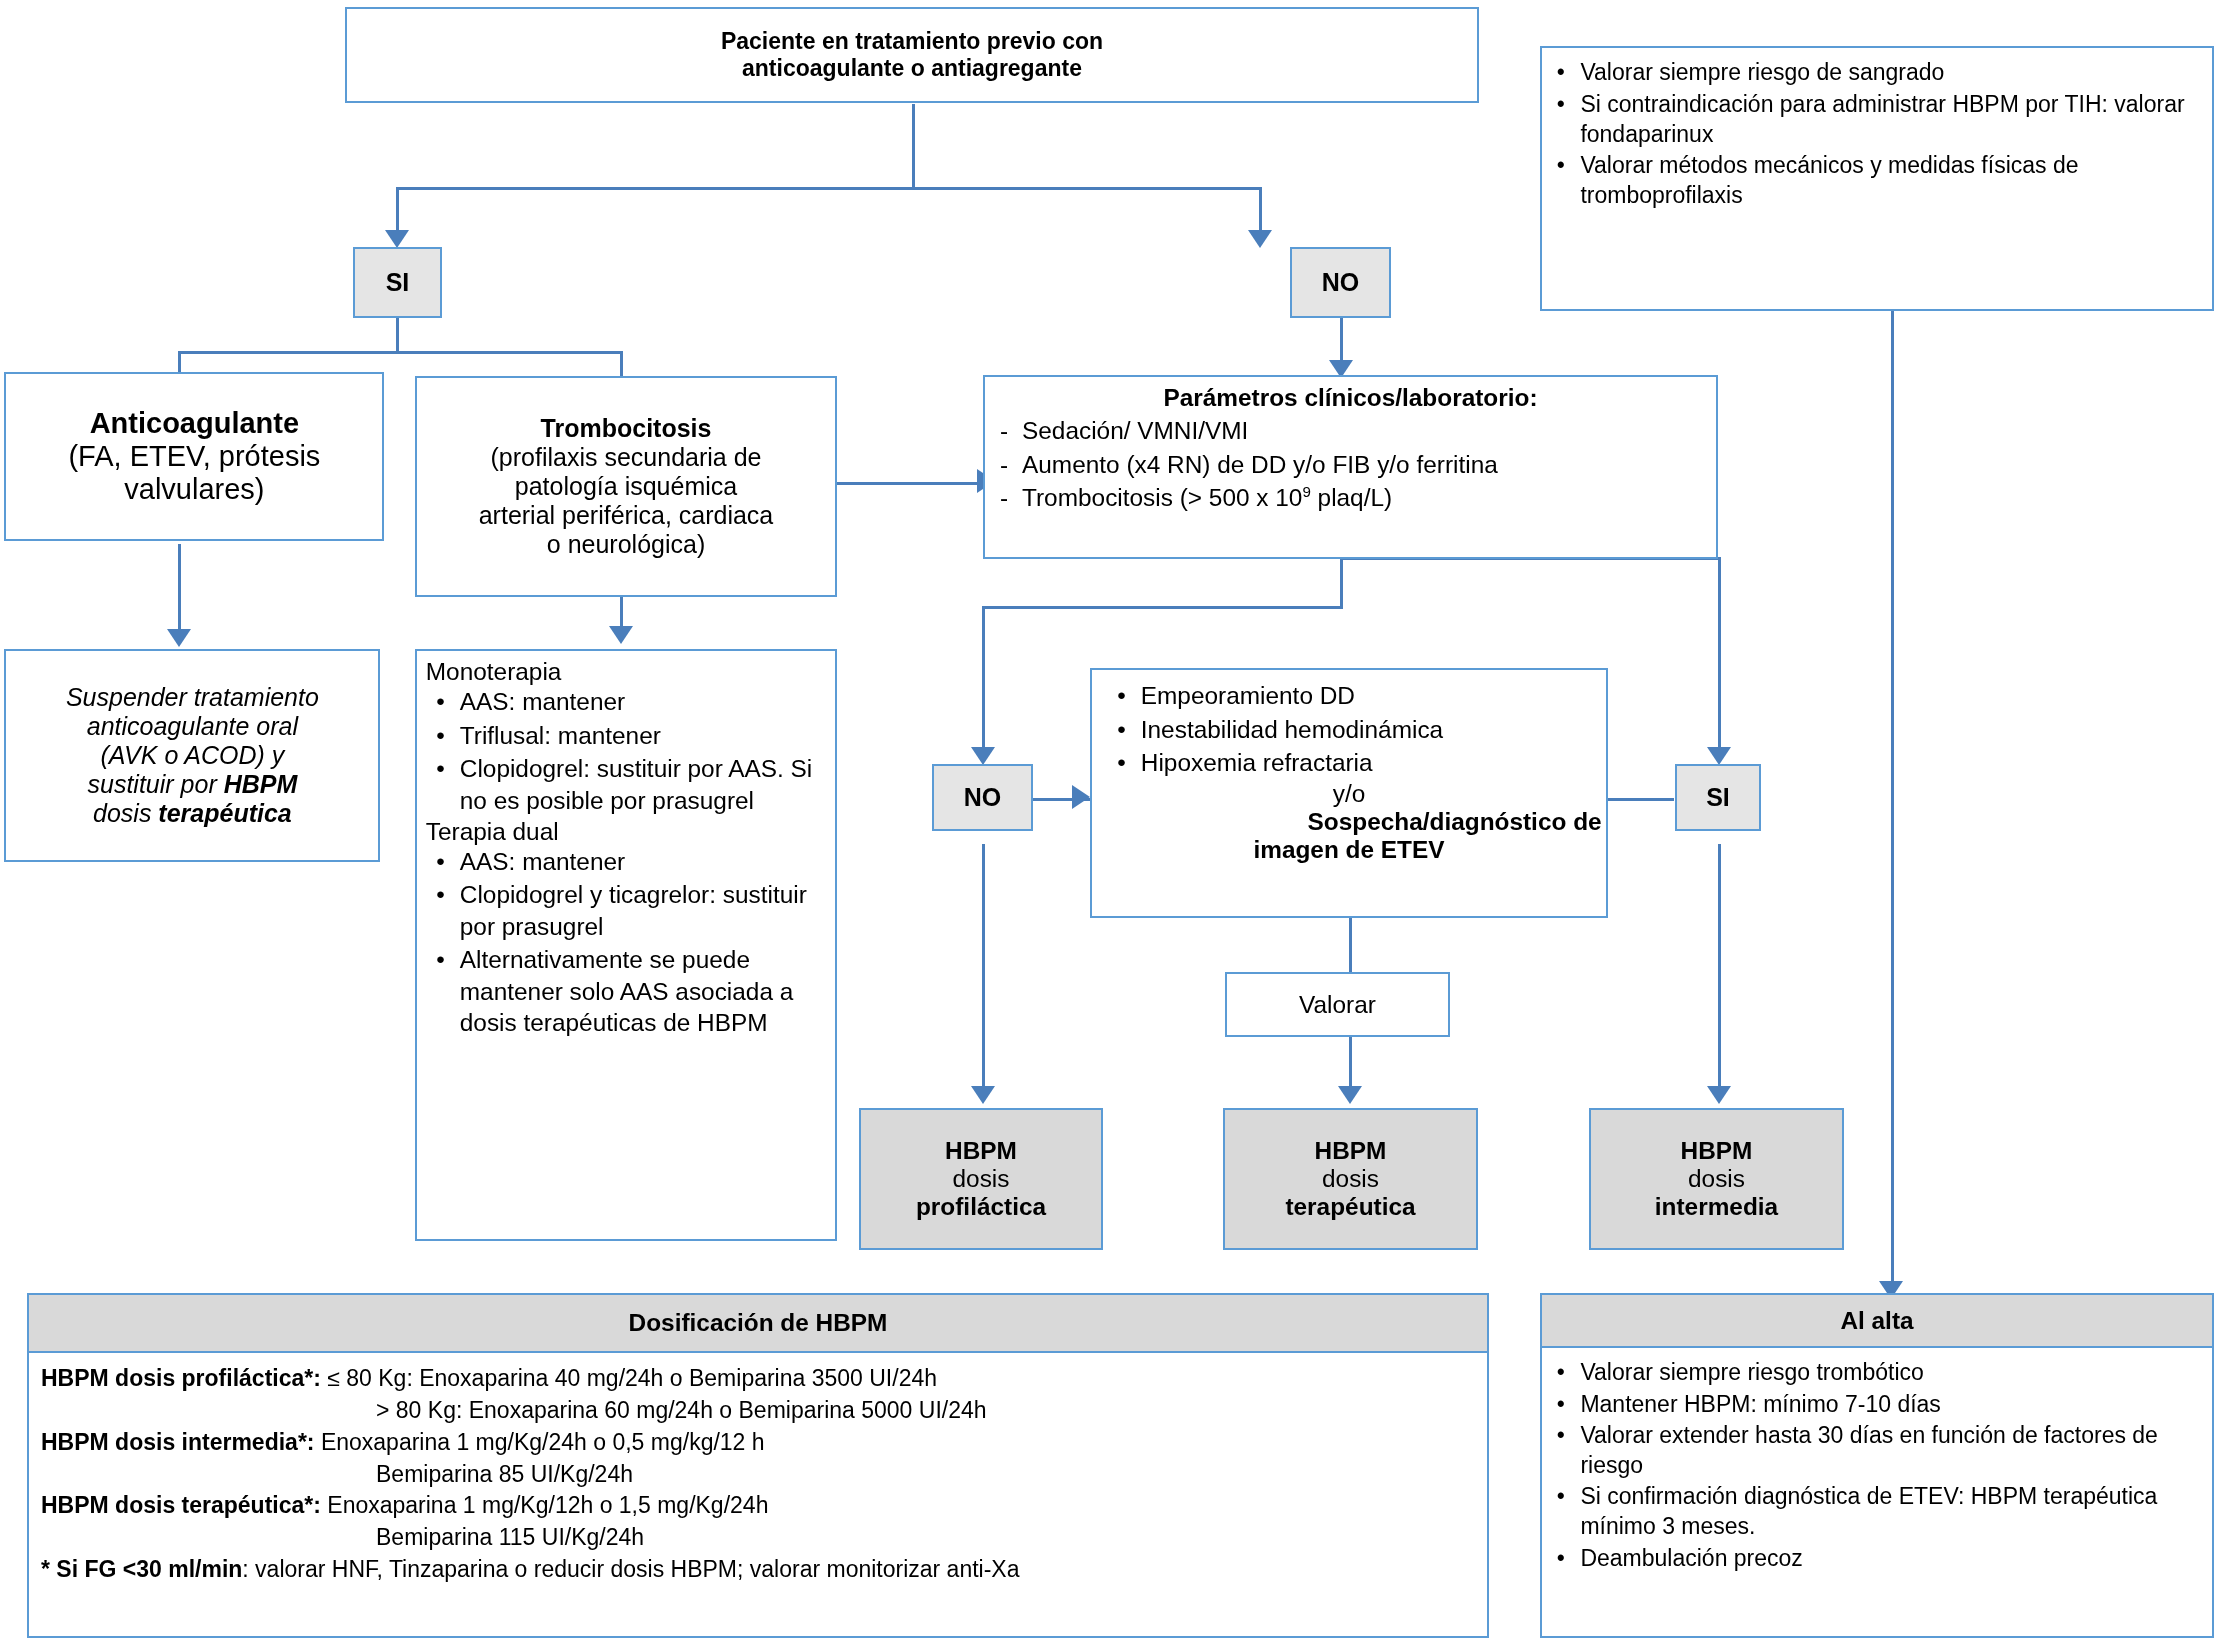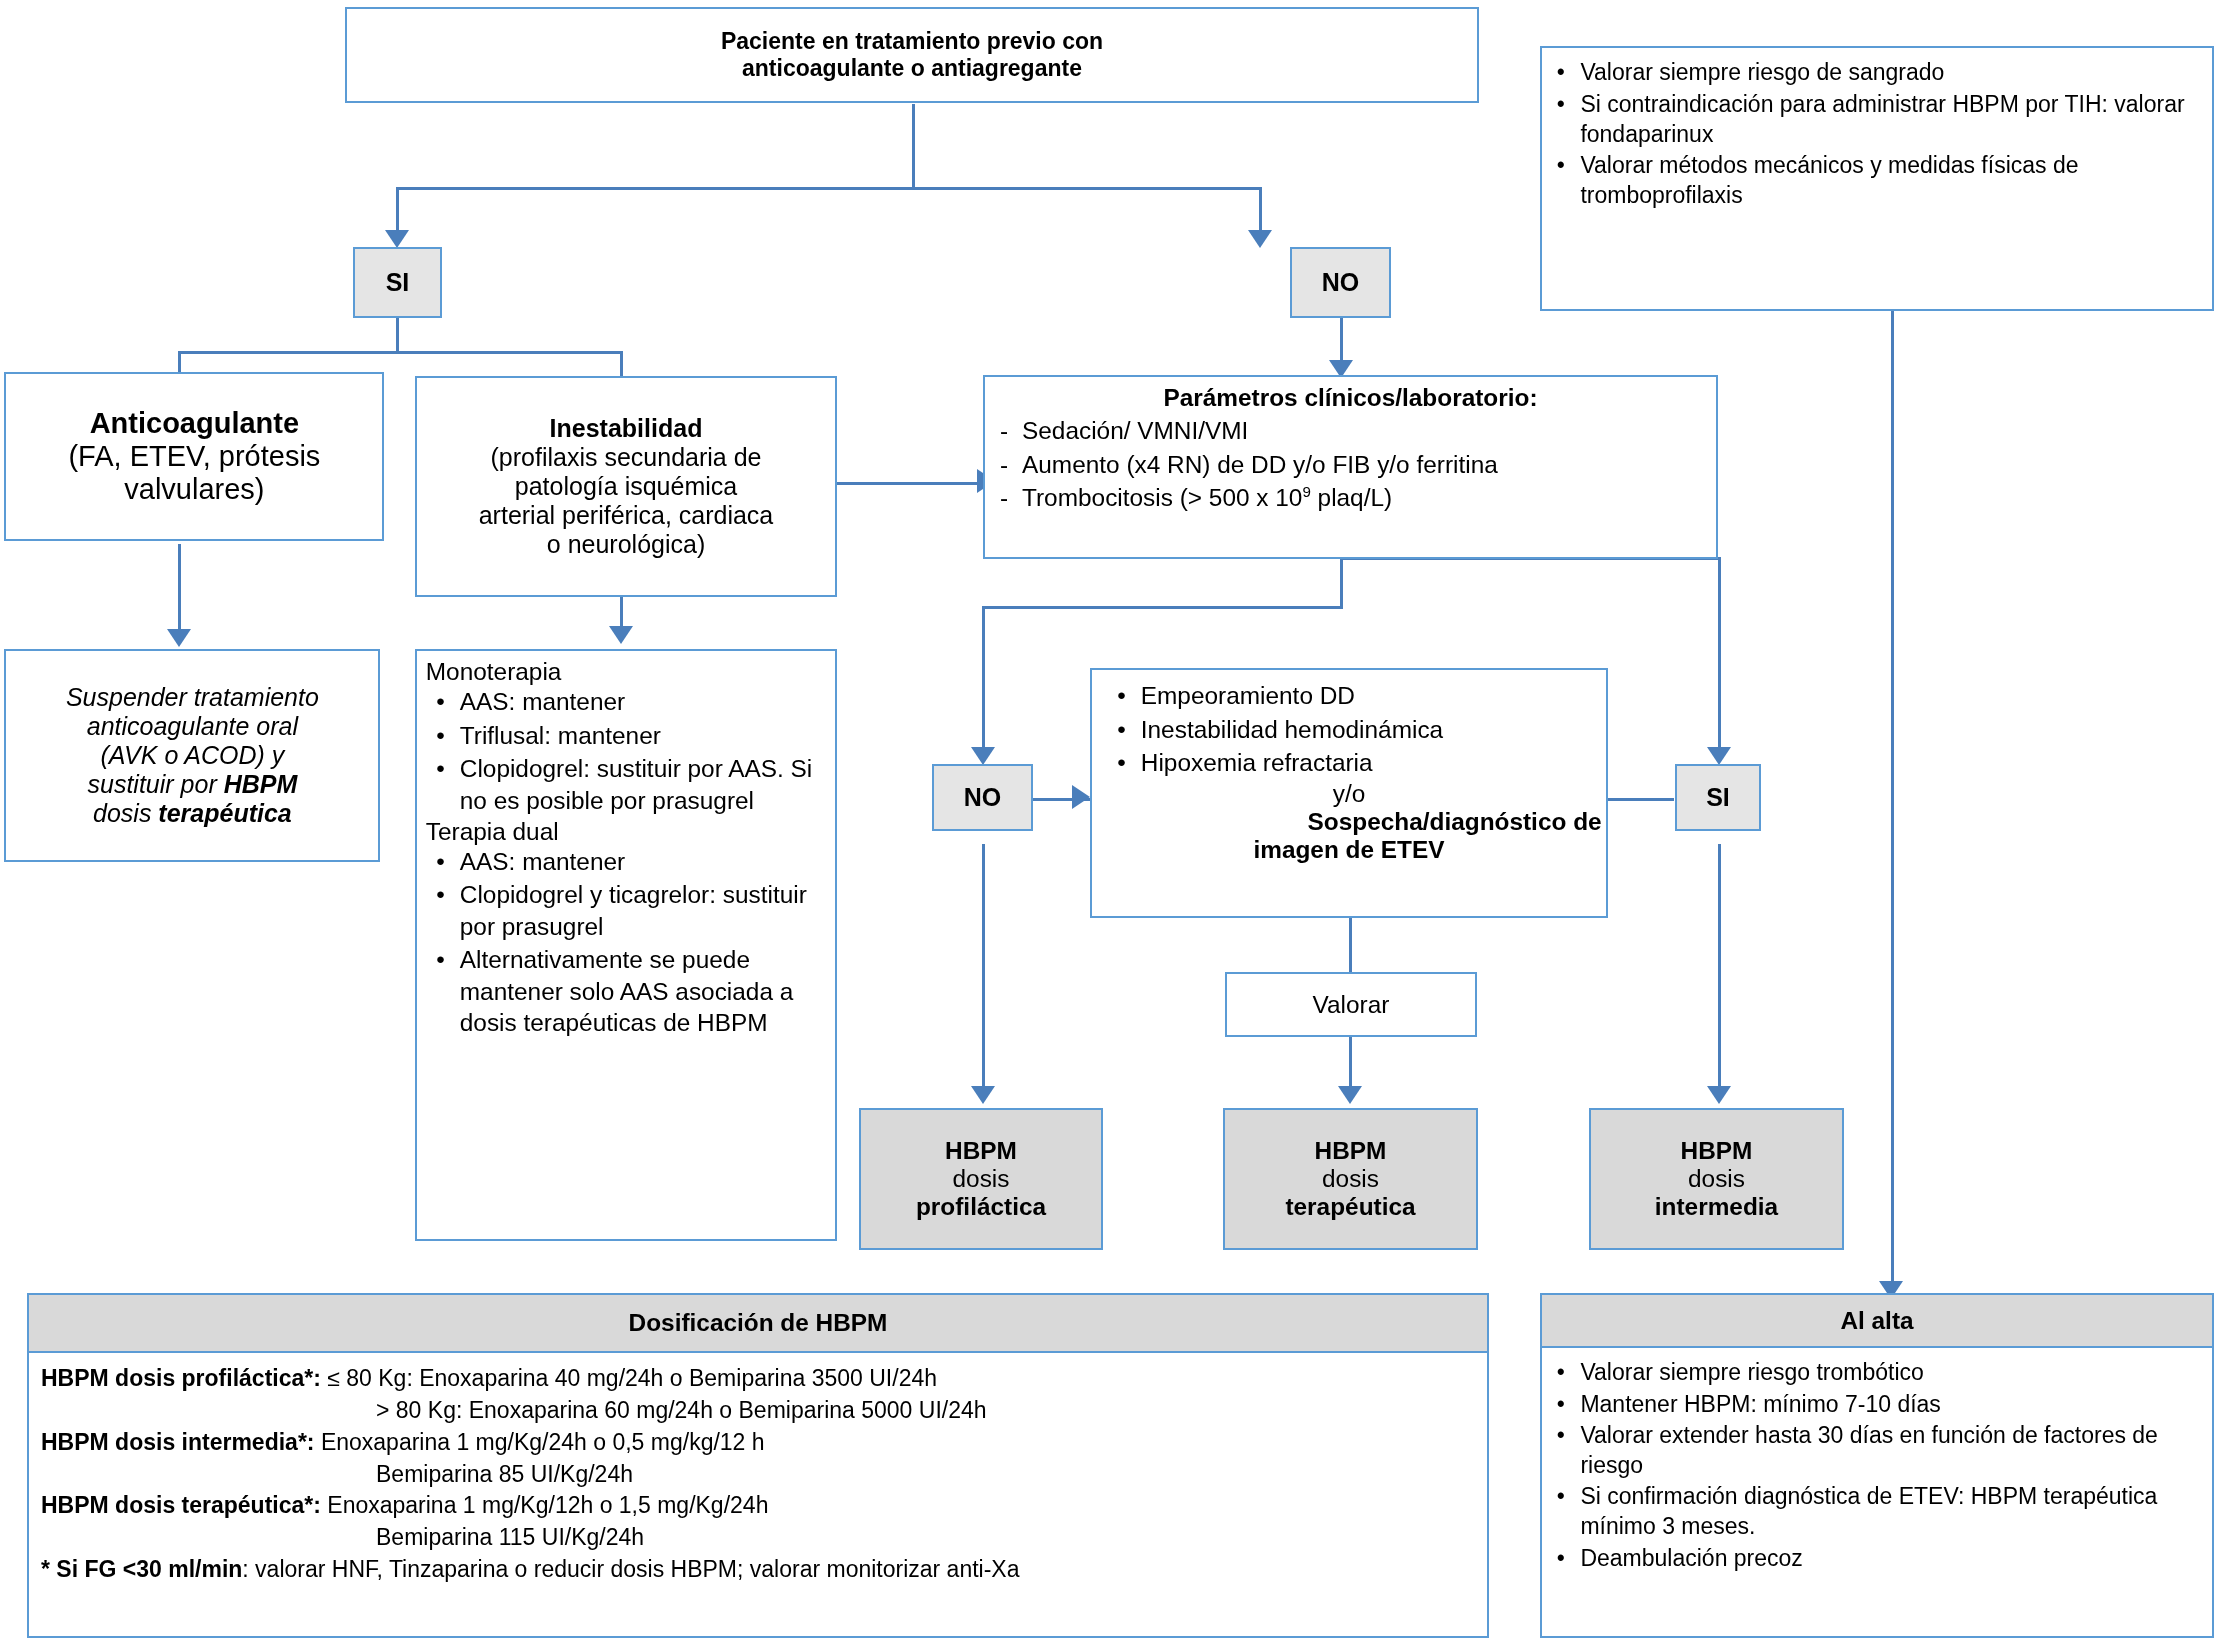--- a/index.html
+++ b/index.html
@@ -110,21 +110,21 @@
 
   <div class="badge" style="left:1290px;top:247px;width:101px;height:71px;font-size:25px;">NO</div>
 
   <div class="box ctr" style="left:4.4px;top:372px;width:380px;height:169px;font-size:29px;">
     <div class="bold">Anticoagulante</div>
     <div>(FA, ETEV, prótesis</div>
     <div>valvulares)</div>
   </div>
 
   <div class="box ctr" style="left:415px;top:376px;width:422px;height:221px;font-size:25px;">
-    <div class="bold">Inestabilidad</div>
+    <div class="bold">Trombocitosis</div>
     <div>(profilaxis secundaria de</div>
     <div>patología isquémica</div>
     <div>arterial periférica, cardiaca</div>
     <div>o neurológica)</div>
   </div>
 
   <div class="box" style="left:983px;top:375px;width:735px;height:184px;font-size:24.4px;">
     <div class="bold" style="text-align:center;padding:7.4px 0 3px 0;">Parámetros clínicos/laboratorio:</div>
     <ul class="dash ln" style="padding-left:3px;">
       <li>Sedación/ VMNI/VMI</li>
@@ -164,21 +164,21 @@
     <ul class="bl ln" style="padding-left:10.4px;">
       <li>Empeoramiento DD</li>
       <li>Inestabilidad hemodinámica</li>
       <li>Hipoxemia refractaria</li>
     </ul>
     <div style="text-align:center;">y/o</div>
     <div class="bold" style="text-align:right;">Sospecha/diagnóstico de</div>
     <div class="bold" style="text-align:center;">imagen de ETEV</div>
   </div>
 
-  <div class="box ctr" style="left:1225px;top:972px;width:252px;height:65px;font-size:24.4px;">Valorar</div>
+  <div class="box ctr" style="left:1225px;top:972px;width:225px;height:65px;font-size:24.4px;">Valorar</div>
 
   <div class="box grey ctr" style="left:859px;top:1108px;width:244px;height:142px;font-size:24.4px;">
     <div class="bold">HBPM</div>
     <div>dosis</div>
     <div class="bold">profiláctica</div>
   </div>
 
   <div class="box grey ctr" style="left:1223px;top:1108px;width:255px;height:142px;font-size:24.4px;">
     <div class="bold">HBPM</div>
     <div>dosis</div>

